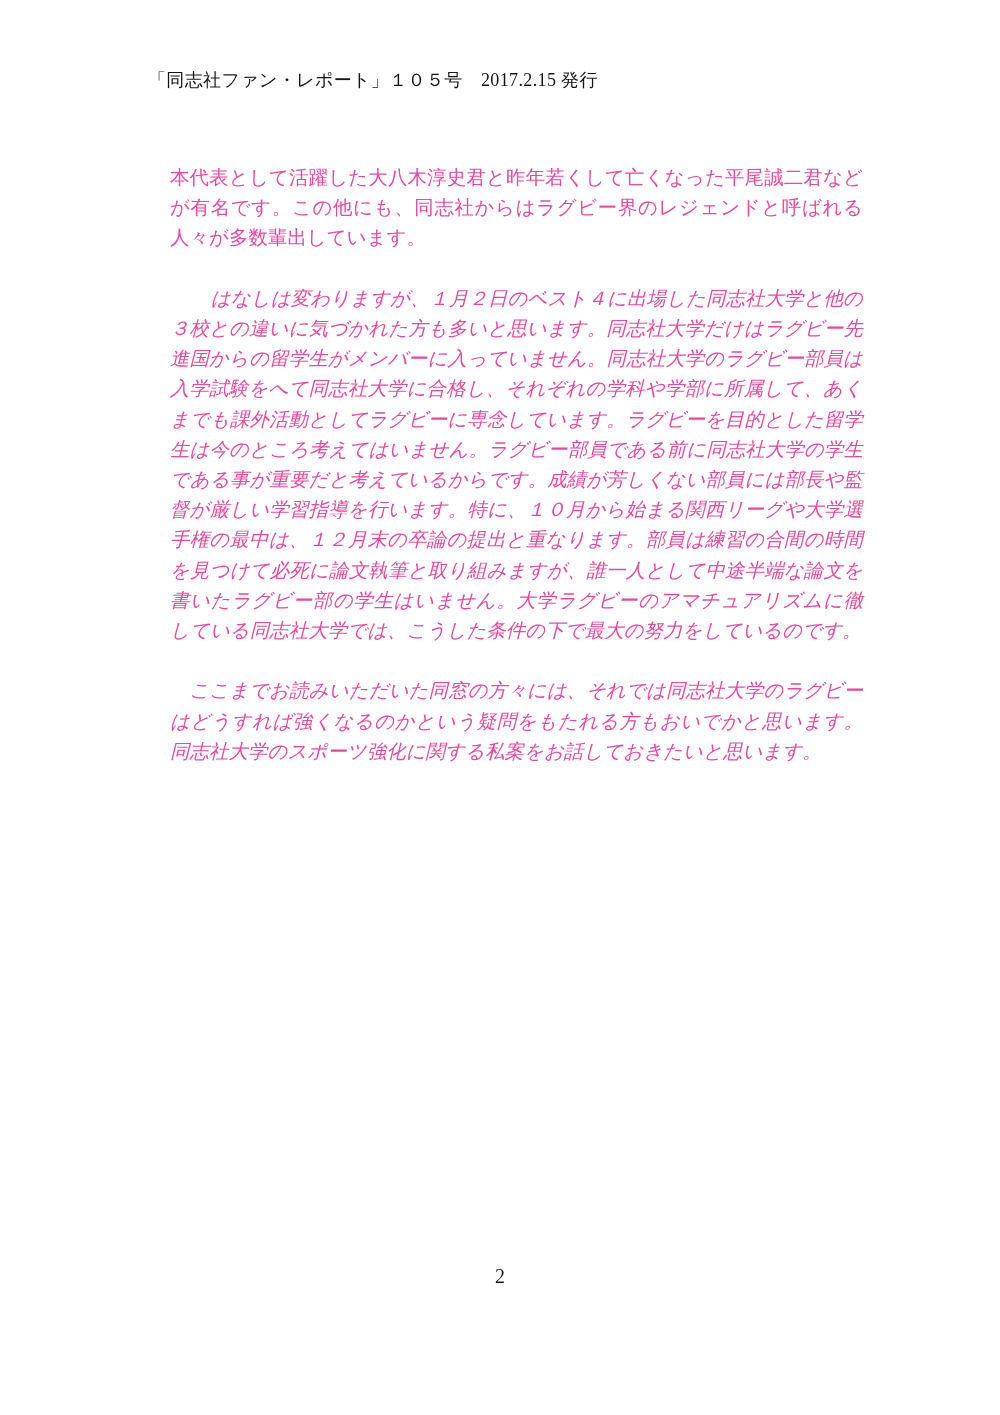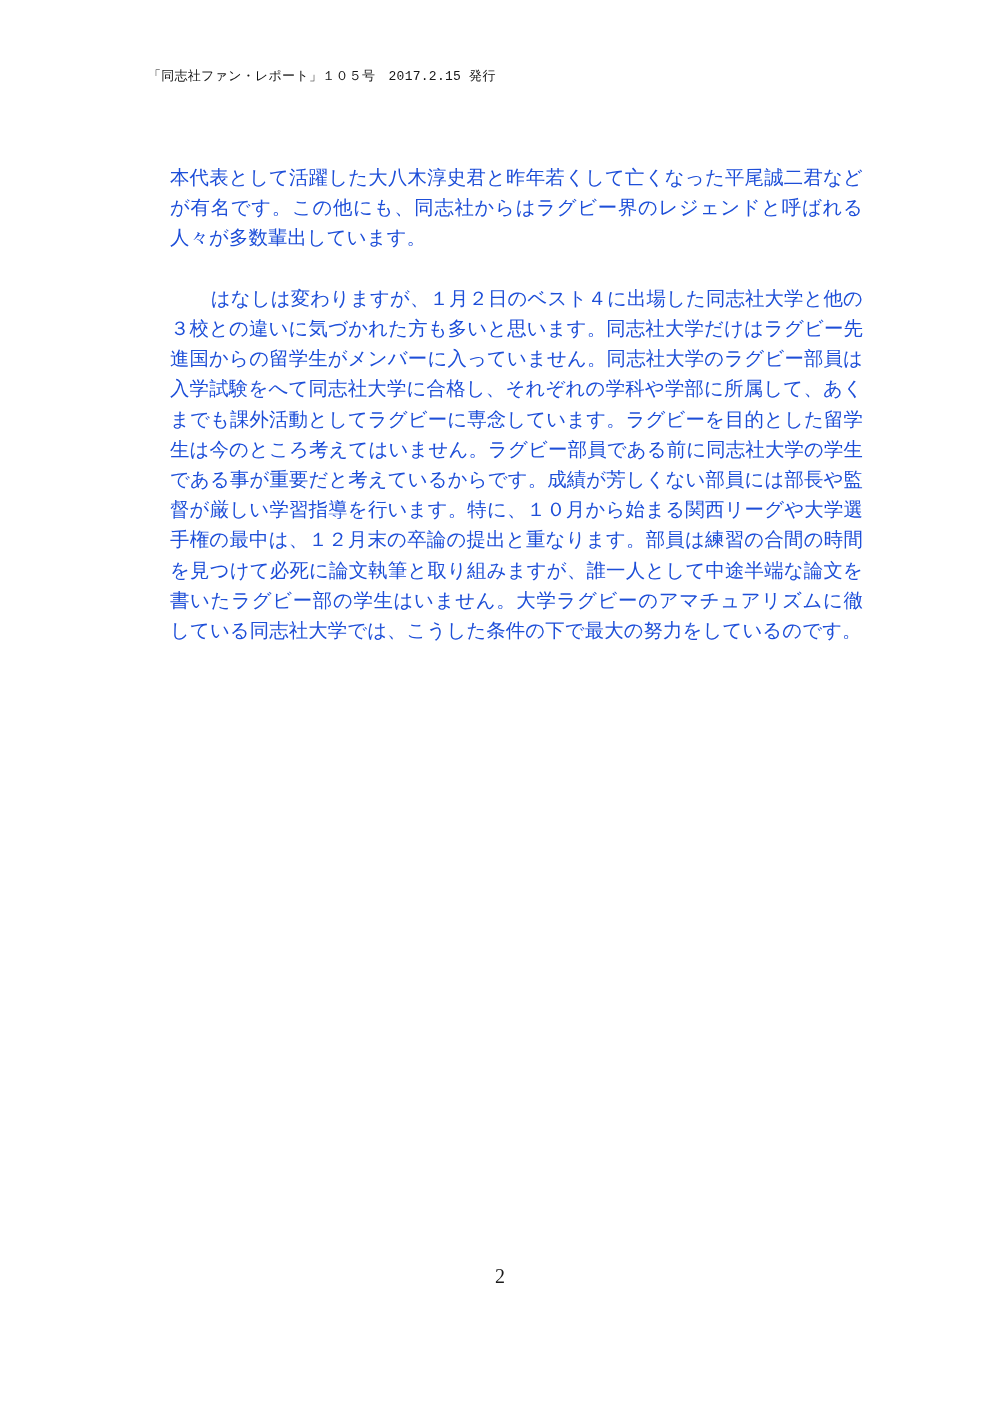--- a/index.html
+++ b/index.html
@@ -15,50 +15,49 @@
     overflow: hidden;
     font-family: "Liberation Serif", "DejaVu Serif", serif;
     color: #1b1b1b;
   }
 
   
   .doc-header {
     position: absolute;
     left: 148px;
     top: 68px;
-    font-size: 13px;
+    font-size: 18px;
     line-height: 1.4;
     letter-spacing: 0.02em;
     white-space: pre;
     color: #151515;
-    font-family: Liberation Mono, monospace;
   }
 
   
   .body-block {
     position: absolute;
     left: 170px;
     top: 163px;
     width: 693px;
   }
 
   .para {
     font-size: 19.4px;
     line-height: 30.2px;
     text-align: justify;
     text-justify: inter-character;
     letter-spacing: 0.005em;
     margin: 0;
-    color: #1d4ed8;
+    color: #ec4899;
     word-break: break-all;
     overflow-wrap: anywhere;
   }
 
   
-  .para + .para { margin-top: 0; }
+  .para + .para { margin-top: 0; font-style: italic; }
   .para.gap-before { margin-top: 30.2px; }
 
   .para.indent-1 { text-indent: 1em; }
   .para.indent-2 { text-indent: 2.1em; }
 
   
   .para { text-align-last: left; }
 
   
   .page-number {
@@ -78,18 +77,19 @@
 <div class="page">
 
   <div class="doc-header">「同志社ファン・レポート」１０５号　2017.2.15 発行</div>
 
   <div class="body-block">
     <p class="para">本代表として活躍した大八木淳史君と昨年若くして亡くなった平尾誠二君などが有名です。この他にも、同志社からはラグビー界のレジェンドと呼ばれる人々が多数輩出しています。</p>
 
     <p class="para indent-2 gap-before">はなしは変わりますが、１月２日のベスト４に出場した同志社大学と他の３校との違いに気づかれた方も多いと思います。同志社大学だけはラグビー先進国からの留学生がメンバーに入っていません。同志社大学のラグビー部員は入学試験をへて同志社大学に合格し、それぞれの学科や学部に所属して、あくまでも課外活動としてラグビーに専念しています。ラグビーを目的とした留学生は今のところ考えてはいません。ラグビー部員である前に同志社大学の学生である事が重要だと考えているからです。成績が芳しくない部員には部長や監督が厳しい学習指導を行います。特に、１０月から始まる関西リーグや大学選手権の最中は、１２月末の卒論の提出と重なります。部員は練習の合間の時間を見つけて必死に論文執筆と取り組みますが、誰一人として中途半端な論文を書いたラグビー部の学生はいません。大学ラグビーのアマチュアリズムに徹している同志社大学では、こうした条件の下で最大の努力をしているのです。</p>
 
 
+    <p class="para indent-1 gap-before">ここまでお読みいただいた同窓の方々には、それでは同志社大学のラグビーはどうすれば強くなるのかという疑問をもたれる方もおいでかと思います。同志社大学のスポーツ強化に関する私案をお話しておきたいと思います。</p>
 
   </div>
 
   <div class="page-number">2</div>
 
 </div>
 
 </body></html>

